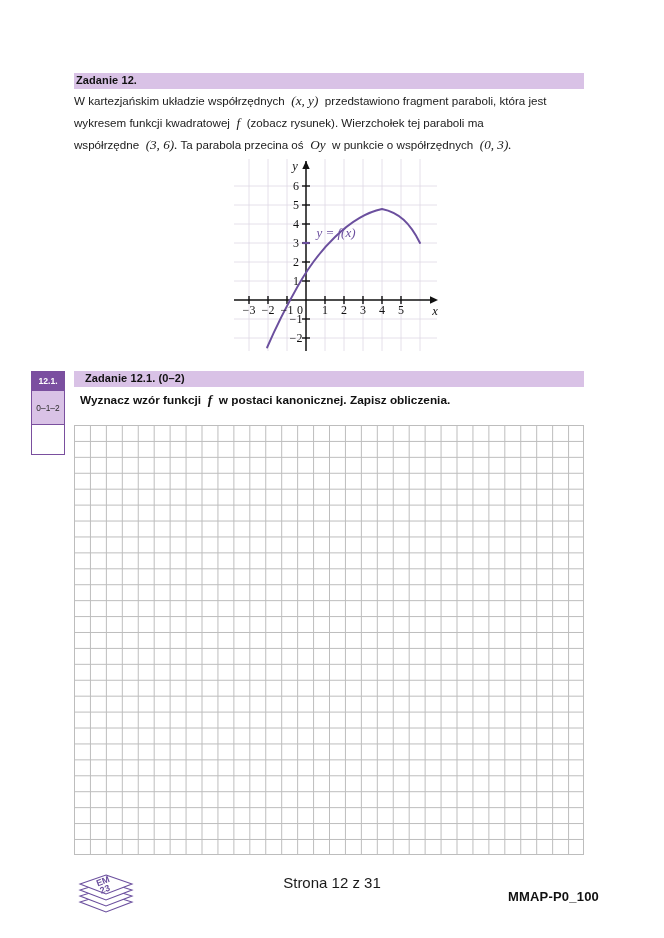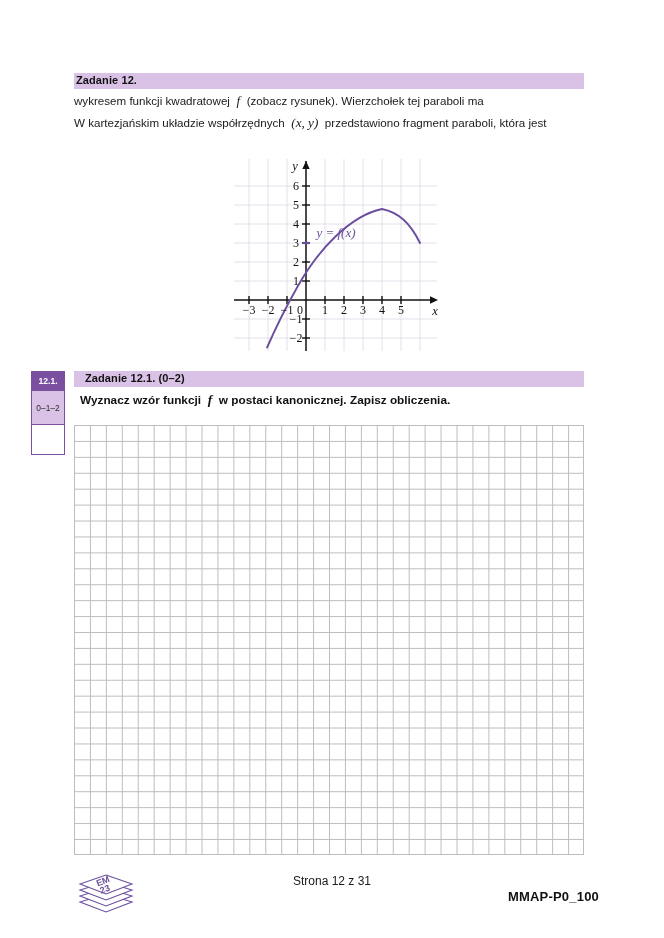--- a/index.html
+++ b/index.html
@@ -133,21 +133,21 @@
     box-sizing: border-box;
   }
 
   
   #footer-page {
     position: absolute;
     left: 0;
     top: 874px;
     width: 664px;
     text-align: center;
-    font-size: 12px;
+    font-size: 15px;
     color: #1a1a1a;
   }
   #footer-code {
     position: absolute;
     right: 65px;
     top: 889px;
     font-size: 13px;
     font-weight: bold;
     color: #111;
     letter-spacing: 0.2px;
@@ -172,28 +172,36 @@
 </head>
 <body>
 
 <div class="page">
 
   <div class="band" id="band-12"></div>
   <div class="band-label" id="label-12">Zadanie 12.</div>
 
   <div class="stmt">
     <span class="ln">
+      <span>W kartezjańskim układzie współrzędnych</span>
+      <span class="mth">&nbsp;<span>(x, y)</span>&nbsp;</span>
+      <span>przedstawiono fragment paraboli, która jest</span>
+    </span>
+    <span class="ln">
       <span>wykresem funkcji kwadratowej</span>
       <span class="mth">&nbsp;<span>f</span>&nbsp;</span>
       <span>(zobacz rysunek). Wierzchołek tej paraboli ma</span>
     </span>
     <span class="ln">
-      <span>W kartezjańskim układzie współrzędnych</span>
-      <span class="mth">&nbsp;<span>(x, y)</span>&nbsp;</span>
-      <span>przedstawiono fragment paraboli, która jest</span>
+      <span>współrzędne</span>
+      <span class="mth">&nbsp;<span>(3, 6).</span></span>
+      <span>Ta parabola przecina oś</span>
+      <span class="mth">&nbsp;<span>Oy</span>&nbsp;</span>
+      <span>w punkcie o współrzędnych</span>
+      <span class="mth">&nbsp;<span>(0, 3).</span></span>
     </span>
   </div>
 
   <svg id="chart" viewBox="0 0 210 200" xmlns="http://www.w3.org/2000/svg">
 
     <g stroke="#ded8e4" stroke-width="0.8">
 
       <line x1="17" y1="4" x2="17" y2="196"></line>
       <line x1="36" y1="4" x2="36" y2="196"></line>
       <line x1="55" y1="4" x2="55" y2="196"></line>

